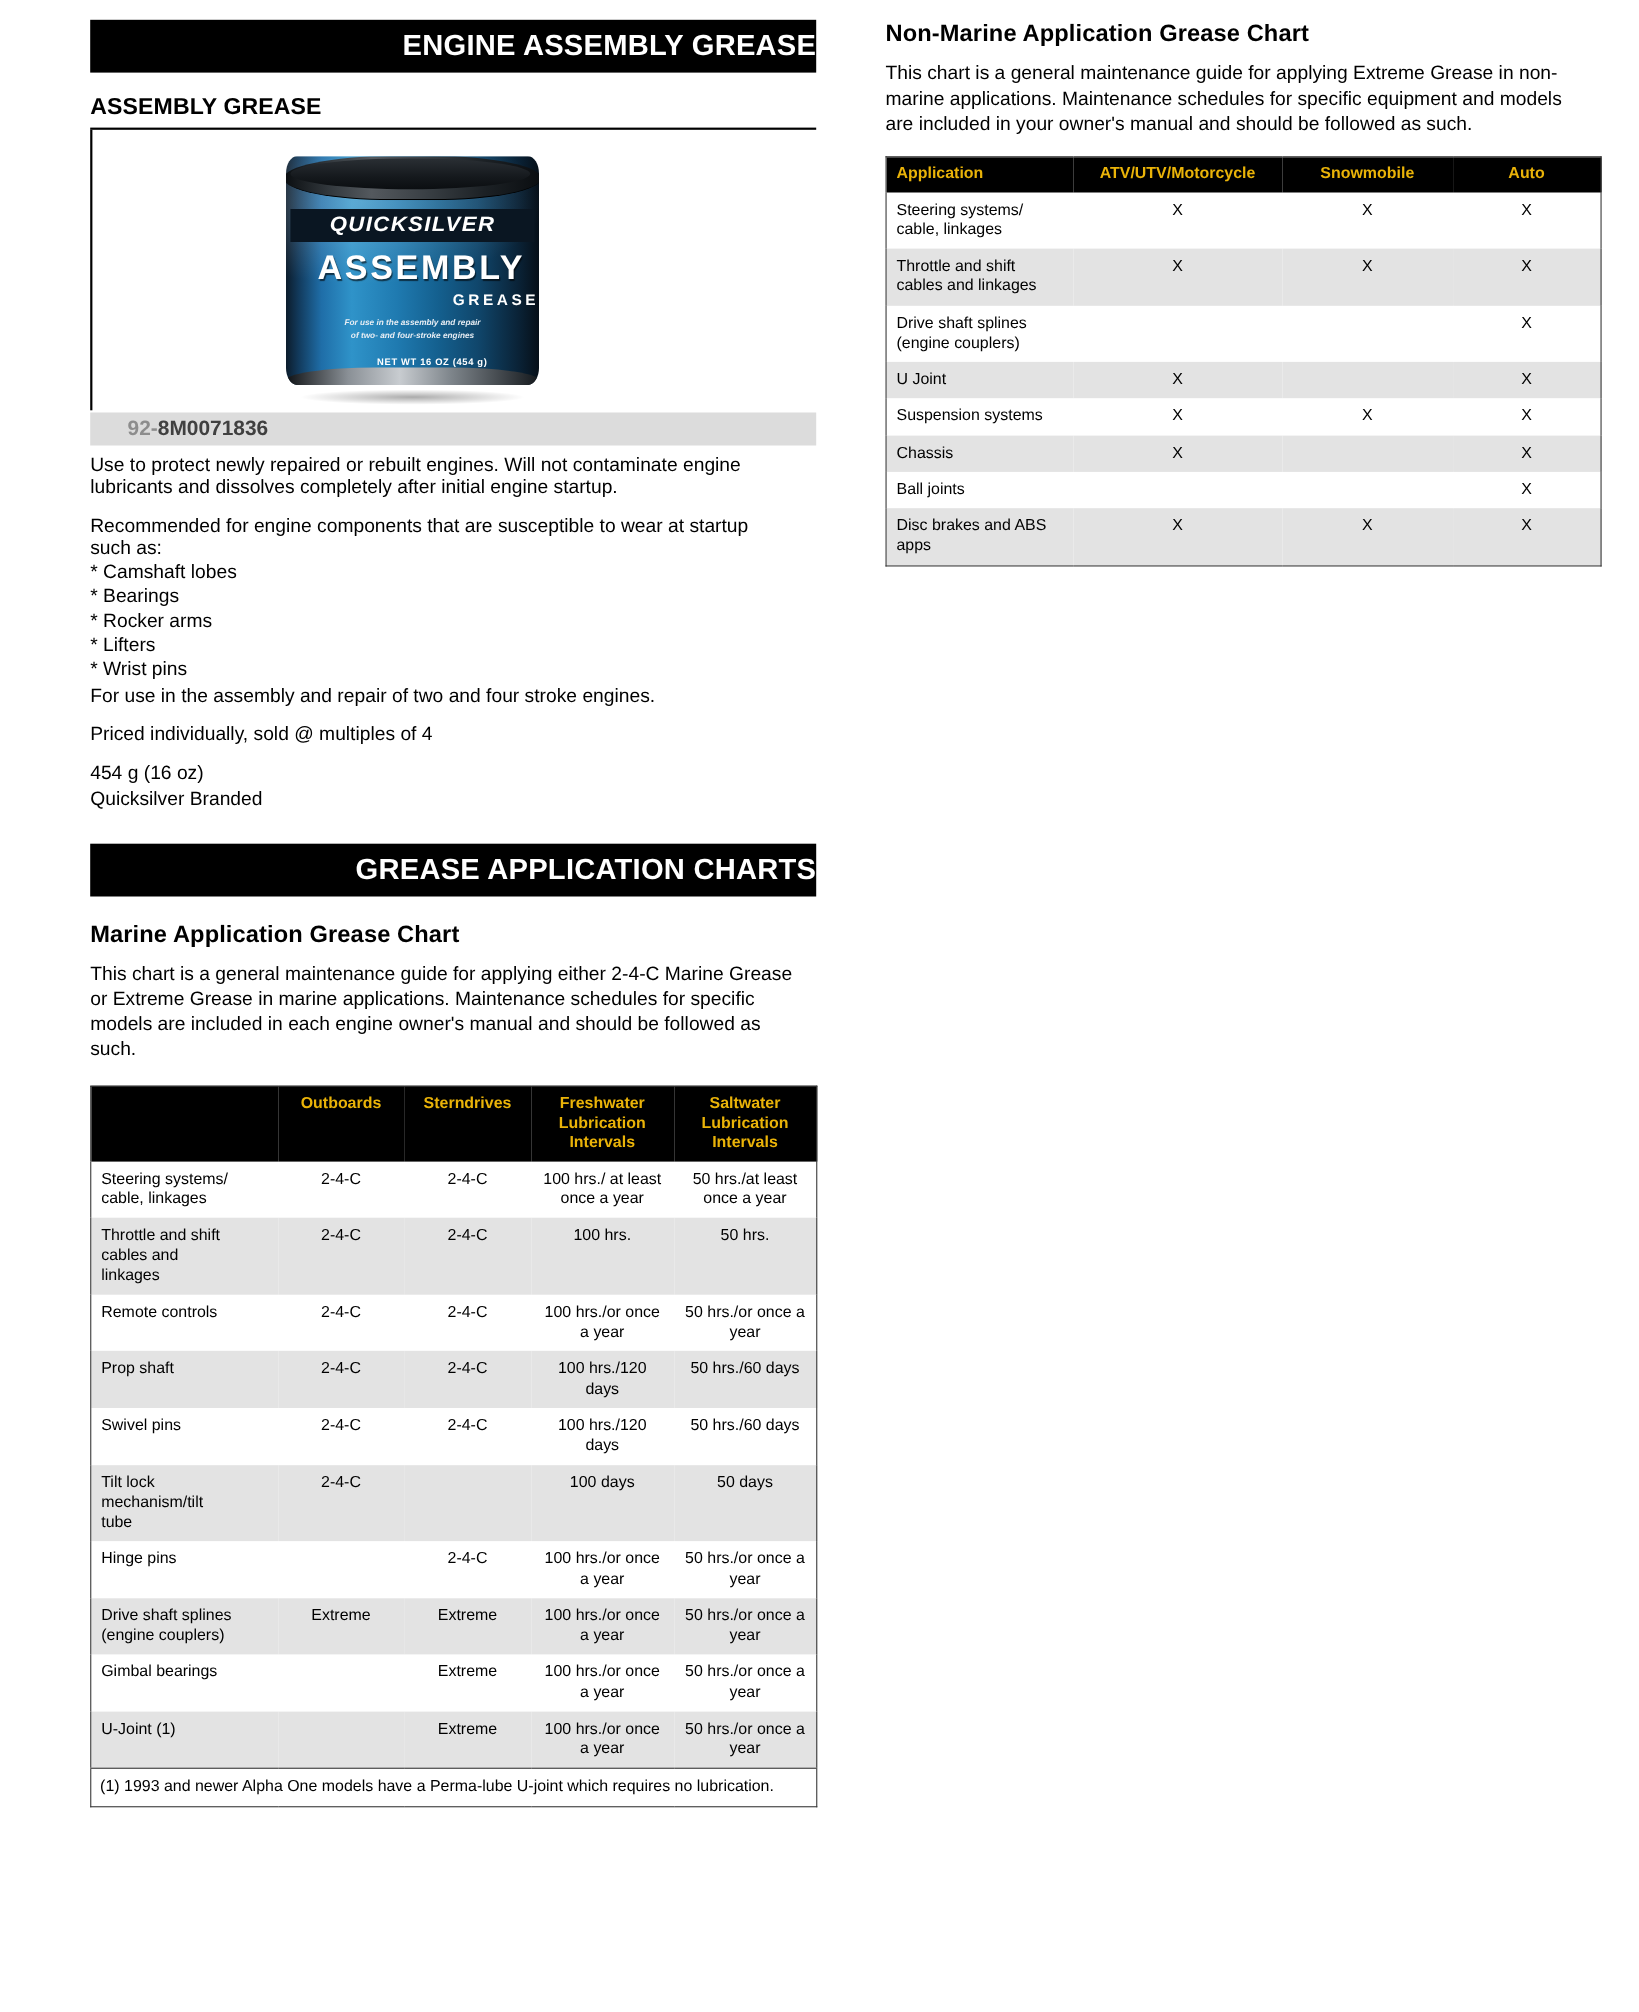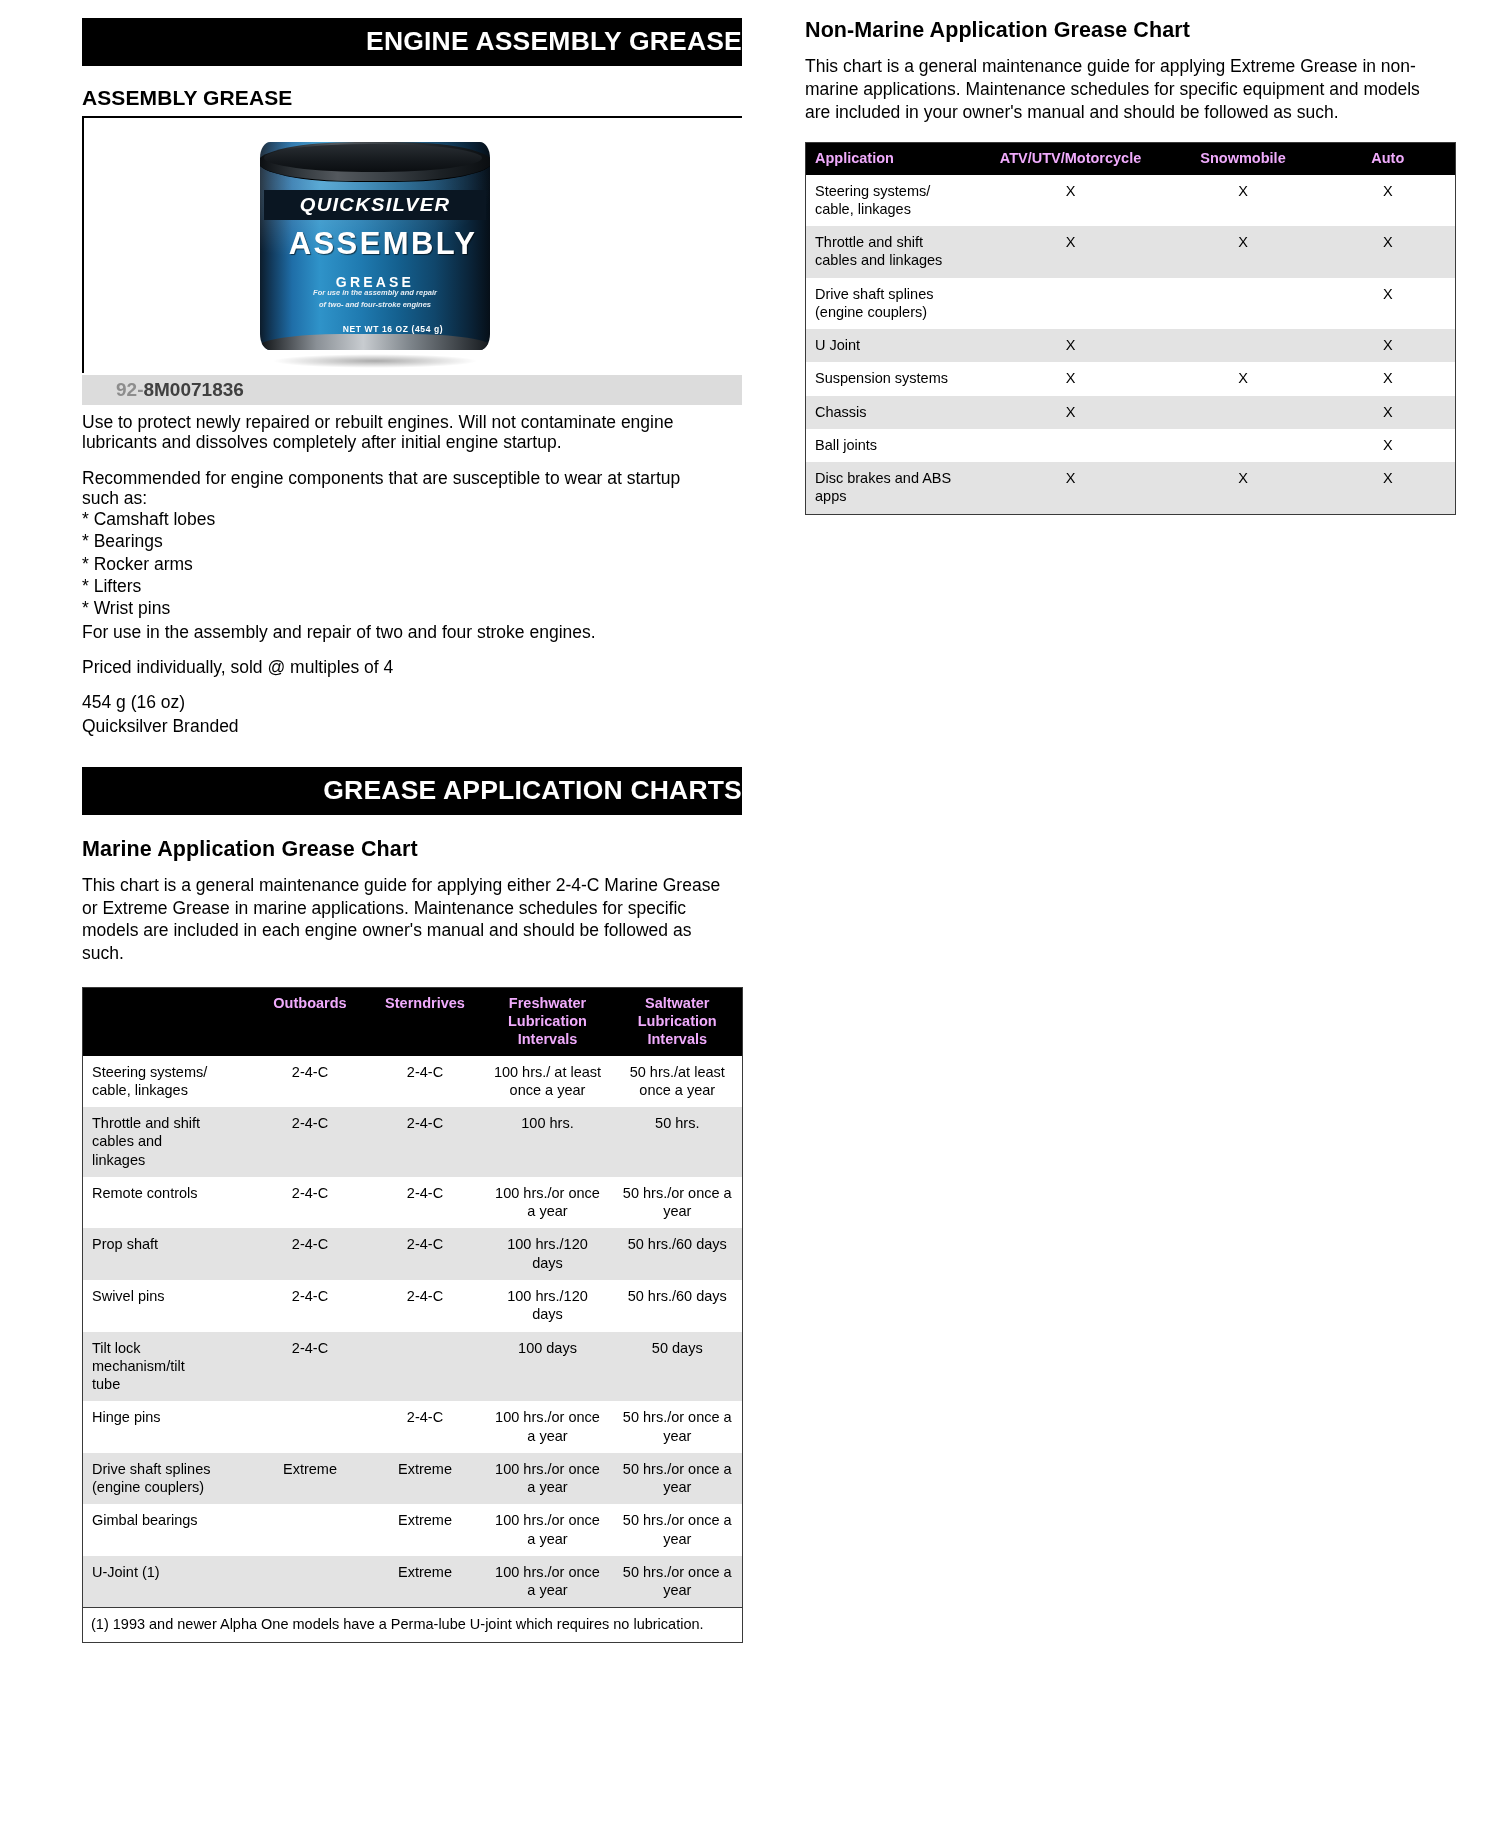--- a/index.html
+++ b/index.html
@@ -146,22 +146,22 @@
     text-align: center;
     color: #ffffff;
     font-weight: bold;
     font-size: 31px;
     letter-spacing: 2.4px;
     z-index: 7;
     text-shadow: 1px 1px 1px rgba(0,0,0,0.6);
   }
   .can-title2 {
     position: absolute;
-    left: 0; top: 132px; width: 230px;
-    text-align: center;
+    left: 0; top: 122px; width: 230px;
+    text-align: right;
     color: #ffffff;
     font-weight: bold;
     font-size: 14px;
     letter-spacing: 3.2px;
     z-index: 7;
   }
   .can-sub {
     position: absolute;
     left: 0; top: 146px; width: 230px;
     text-align: center;
@@ -246,21 +246,21 @@
     margin-top: 22px;
     border: 1px solid #3a3a3a;
   }
   table.nonmarine {
     width: 650px;
     margin-top: 19px;
     border: 1px solid #3a3a3a;
   }
   table.grid thead th {
     background: #000000;
-    color: #f0abfc;
+    color: #eab308;
     font-weight: bold;
     font-size: 14.5px;
     padding: 6px 8px 7px 8px;
     text-align: center;
     line-height: 1.26;
     vertical-align: top;
   }
   table.marine thead th.first-h { text-align: left; }
   table.nonmarine thead th.first-h { text-align: left; padding-left: 9px; }
   table.grid tbody td {

